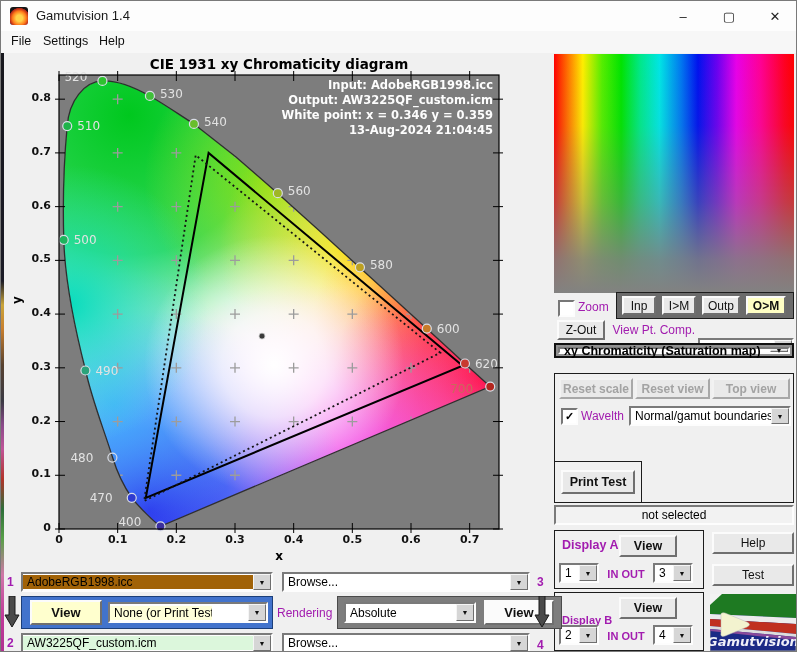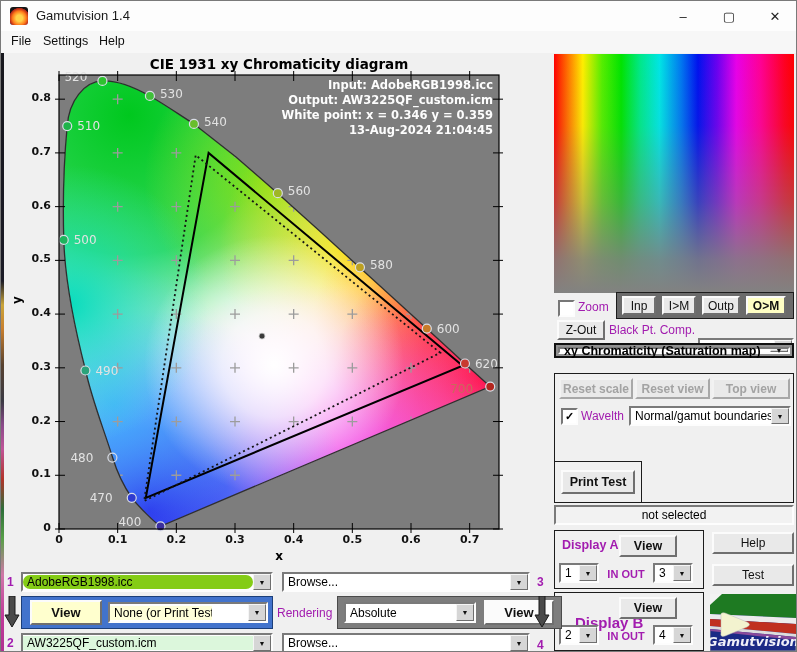--- a/index.html
+++ b/index.html
@@ -294,21 +294,21 @@
   <div class="lbl abs" style="left:577px;top:299px;">Zoom</div>
 
   <div class="frame-dark abs" style="left:615px;top:291px;width:178px;height:27px;display:flex;align-items:center;gap:6px;padding:0 5px;">
     <div class="btn" style="width:34px;height:19px;">Inp</div>
     <div class="btn" style="width:34px;height:19px;">I&gt;M</div>
     <div class="btn" style="width:38px;height:19px;">Outp</div>
     <div class="btn active-yellow" style="width:40px;height:19px;">O&gt;M</div>
   </div>
 
   <div class="btn abs" style="left:556px;top:319px;width:48px;height:20px;">Z-Out</div>
-  <div class="lbl abs" style="left:606px;top:322px;width:88px;text-align:right;">Black Pt. Comp.</div>
+  <div class="lbl abs" style="left:606px;top:322px;width:88px;text-align:right;">View Pt. Comp.</div>
   <div class="combo abs" style="left:697px;top:337px;width:96px;height:20px;">
     <span class="combo-text">Off</span>
     <span class="dd">▼</span>
   </div>
 
   <div class="abs" style="left:553px;top:342px;width:240px;height:15px;border:2px solid #111;background:#909090;padding:2px;box-sizing:border-box;">
     <div class="combo" style="width:100%;height:100%;">
       <span class="combo-text" style="font-weight:bold;font-size:12.5px;">xy Chromaticity (Saturation map)</span>
       <span class="dd">▼</span>
     </div>
@@ -339,21 +339,21 @@
       <span class="dd">▼</span>
     </div>
     <div class="lbl" style="position:absolute;left:48px;top:37px;width:46px;text-align:center;font-weight:bold;font-size:11px;">IN OUT</div>
     <div class="combo" style="position:absolute;left:98px;top:32px;width:40px;height:20px;">
       <span class="combo-text">3</span>
       <span class="dd">▼</span>
     </div>
   </div>
 
   <div class="groupbox abs" style="left:553px;top:591px;width:150px;height:59px;">
-    <div class="lbl" style="position:absolute;left:7px;top:21px;font-weight:bold;font-size:15px;margin-left:13px;">Display B</div>
+    <div class="lbl" style="position:absolute;left:7px;top:21px;font-weight:bold;font-size:11px;">Display B</div>
     <div class="btn bold" style="position:absolute;left:64px;top:4px;width:58px;height:22px;font-size:12.5px;">View</div>
     <div class="combo" style="position:absolute;left:4px;top:32px;width:40px;height:20px;">
       <span class="combo-text">2</span>
       <span class="dd">▼</span>
     </div>
     <div class="lbl" style="position:absolute;left:48px;top:37px;width:46px;text-align:center;font-weight:bold;font-size:11px;">IN OUT</div>
     <div class="combo" style="position:absolute;left:98px;top:32px;width:40px;height:20px;">
       <span class="combo-text">4</span>
       <span class="dd">▼</span>
     </div>
@@ -369,21 +369,21 @@
     <polygon points="0,20 86,24 86,30 0,25" fill="#ececec"></polygon>
     <polygon points="0,25 86,30 86,40 0,32" fill="#c03020"></polygon>
     <polygon points="0,32 86,40 86,43 0,35" fill="#dddddd"></polygon>
     <polygon points="0,35 86,43 86,46 0,37" fill="#8a4a9a"></polygon>
     <path d="M11,22 Q10,18 15,19 L37,28 Q42,30.5 37,33 L15,42 Q10,43.5 11,39 Z" fill="#f3f3cf" stroke="#bbb" stroke-width="0.5"></path>
     <text x="43" y="52" text-anchor="middle" font-size="13" font-style="italic" font-weight="bold" font-family="Liberation Serif, serif" fill="#f0f0f8">Gamutvision</text>
   </svg>
 
   <div class="lbl abs" style="left:6px;top:574px;font-weight:bold;">1</div>
   <div class="combo abs" style="left:20px;top:571px;width:252px;height:20px;">
-    <span class="combo-text" style="background:#84cc16;border-radius:7px;">AdobeRGB1998.icc</span>
+    <span class="combo-text" style="background:#a16207;">AdobeRGB1998.icc</span>
     <span class="dd">▼</span>
   </div>
   <div class="combo abs" style="left:281px;top:571px;width:248px;height:20px;">
     <span class="combo-text">Browse...</span>
     <span class="dd">▼</span>
   </div>
   <div class="lbl abs" style="left:536px;top:574px;font-weight:bold;">3</div>
 
   <svg class="abs" style="left:3px;top:595px;" width="16" height="32" viewBox="0 0 16 32">
     <polygon points="5,0 11,0 11,19 15,19 8,31 1,19 5,19" fill="#4a4a4a" stroke="#1a1a1a" stroke-width="1"></polygon>

